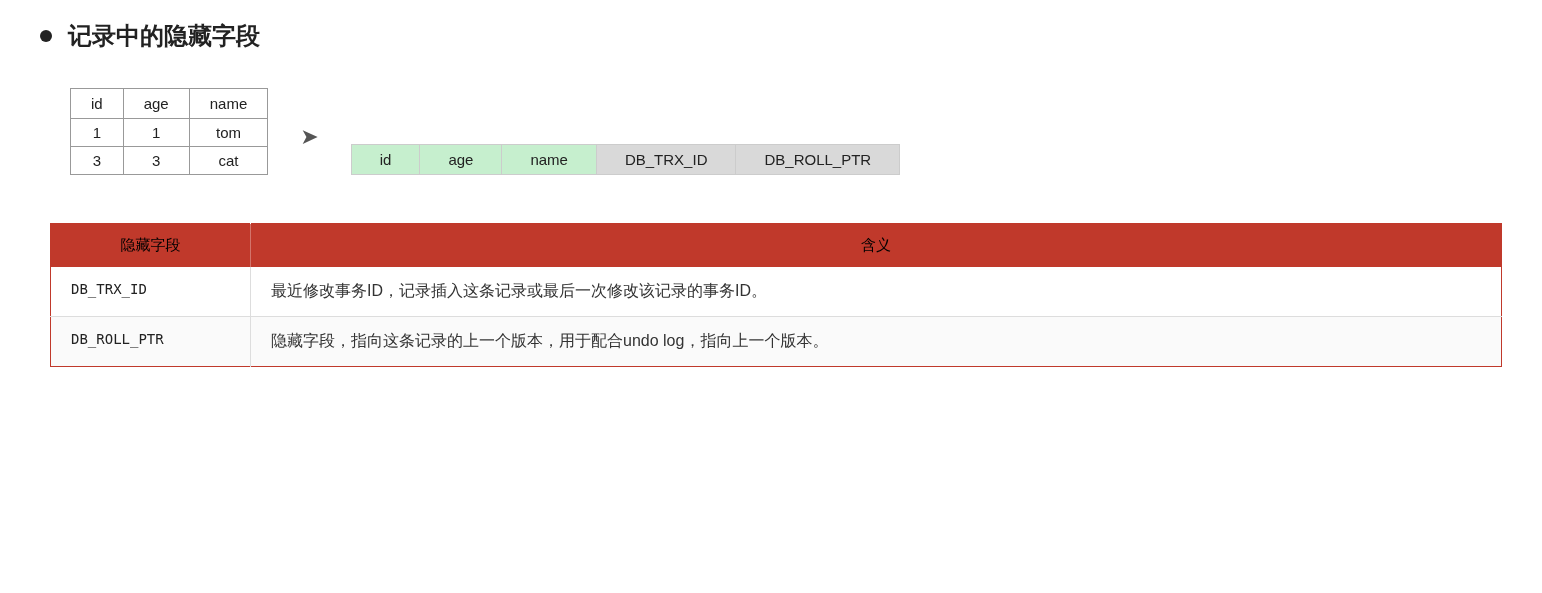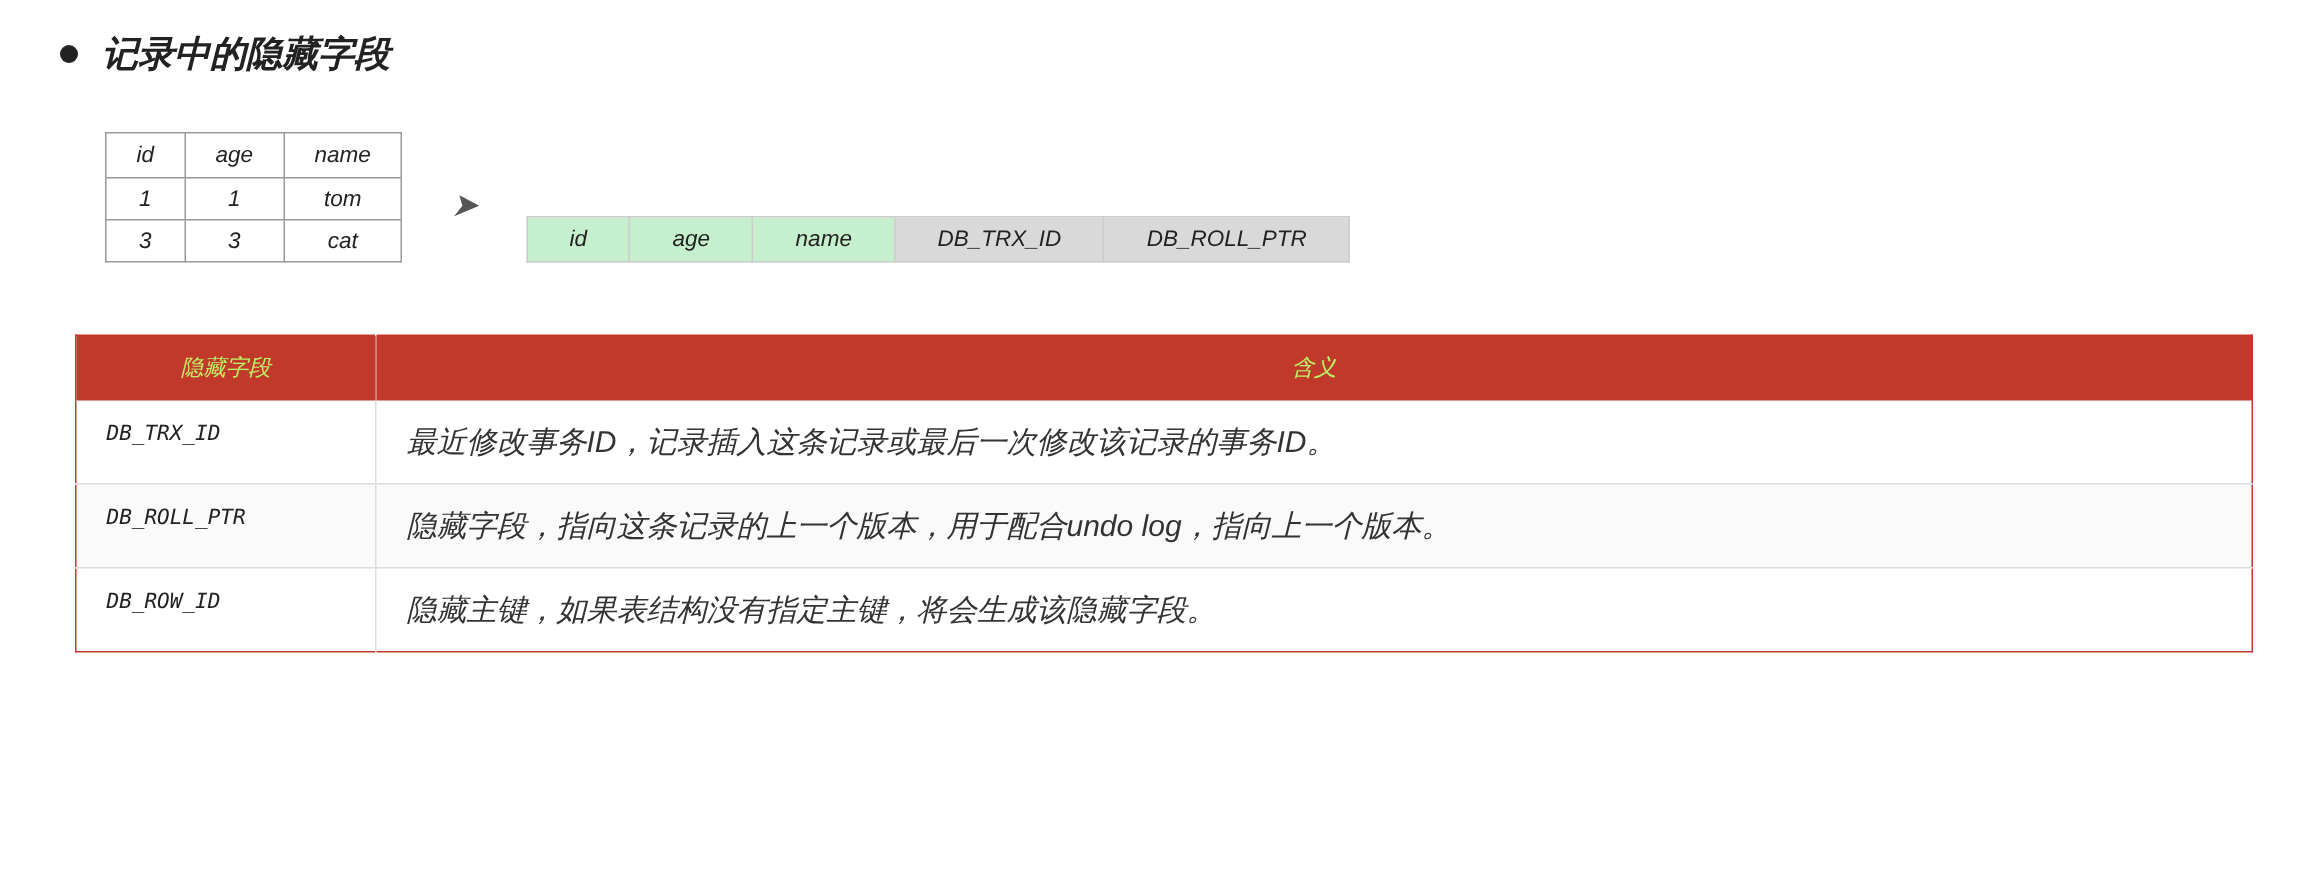--- a/index.html
+++ b/index.html
@@ -1,19 +1,18 @@
 <!DOCTYPE html>
 <html><head>
   <meta charset="utf-8">
   <style>
     * {
       box-sizing: border-box;
       margin: 0;
       padding: 0;
-      font-style: italic;
     }
 
     body {
       font-family: "Microsoft YaHei", "SimHei", Arial, sans-serif;
       background: #ffffff;
       color: #222;
       font-size: 15px;
       padding: 20px 40px;
     }
 
@@ -102,21 +101,21 @@
     }
 
     .info-table {
       width: 100%;
       border-collapse: collapse;
       border: 1px solid #c0392b;
     }
 
     .info-table thead tr {
       background: #c0392b;
-      color: #bef264;
+      color: #000000;
     }
 
     .info-table thead th {
       padding: 12px 20px;
       font-size: 15px;
       font-weight: normal;
       text-align: center;
       border: none;
     }
 
@@ -140,21 +139,21 @@
 
     .info-table tbody td.col-field {
       width: 200px;
       font-family: monospace;
       font-size: 14px;
       color: #222;
       border-right: 1px solid #ddd;
     }
 
     .info-table tbody td.col-meaning {
-      font-size: 20px;
+      font-size: 16px;
       color: #333;
     }
 
     .info-table tbody tr:nth-child(even) {
       background: #fafafa;
     }
   </style>
 </head>
 <body>
 
@@ -213,19 +212,15 @@
     </thead>
     <tbody>
       <tr>
         <td class="col-field">DB_TRX_ID</td>
         <td class="col-meaning">最近修改事务ID，记录插入这条记录或最后一次修改该记录的事务ID。</td>
       </tr>
       <tr>
         <td class="col-field">DB_ROLL_PTR</td>
         <td class="col-meaning">隐藏字段，指向这条记录的上一个版本，用于配合undo log，指向上一个版本。</td>
       </tr>
-      <tr>
-        <td class="col-field">DB_ROW_ID</td>
-        <td class="col-meaning">隐藏主键，如果表结构没有指定主键，将会生成该隐藏字段。</td>
-      </tr>
     </tbody>
   </table>
 </div>
 
 </body></html>

